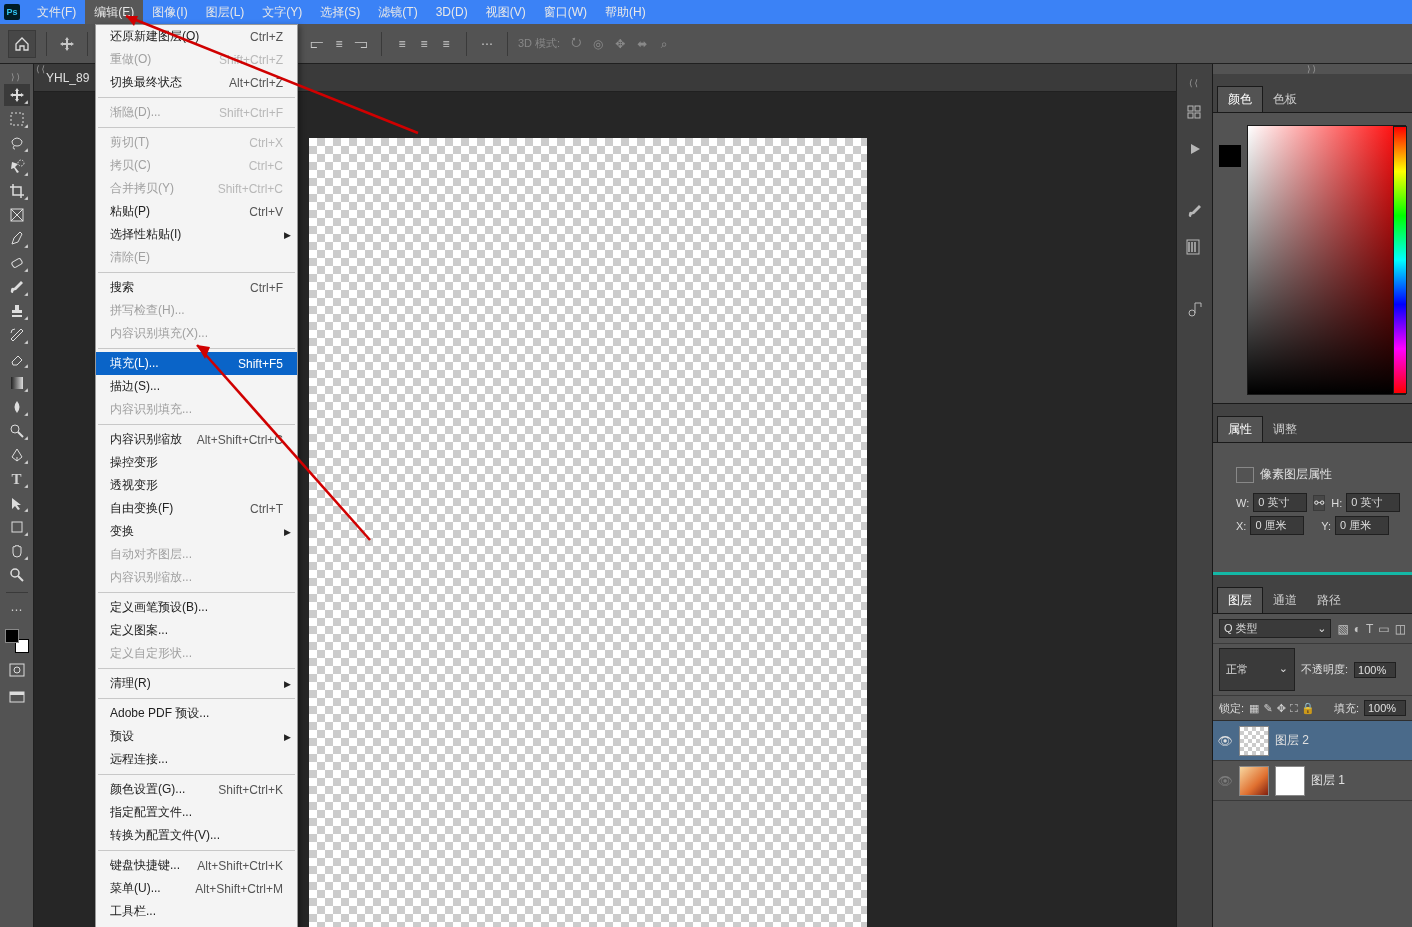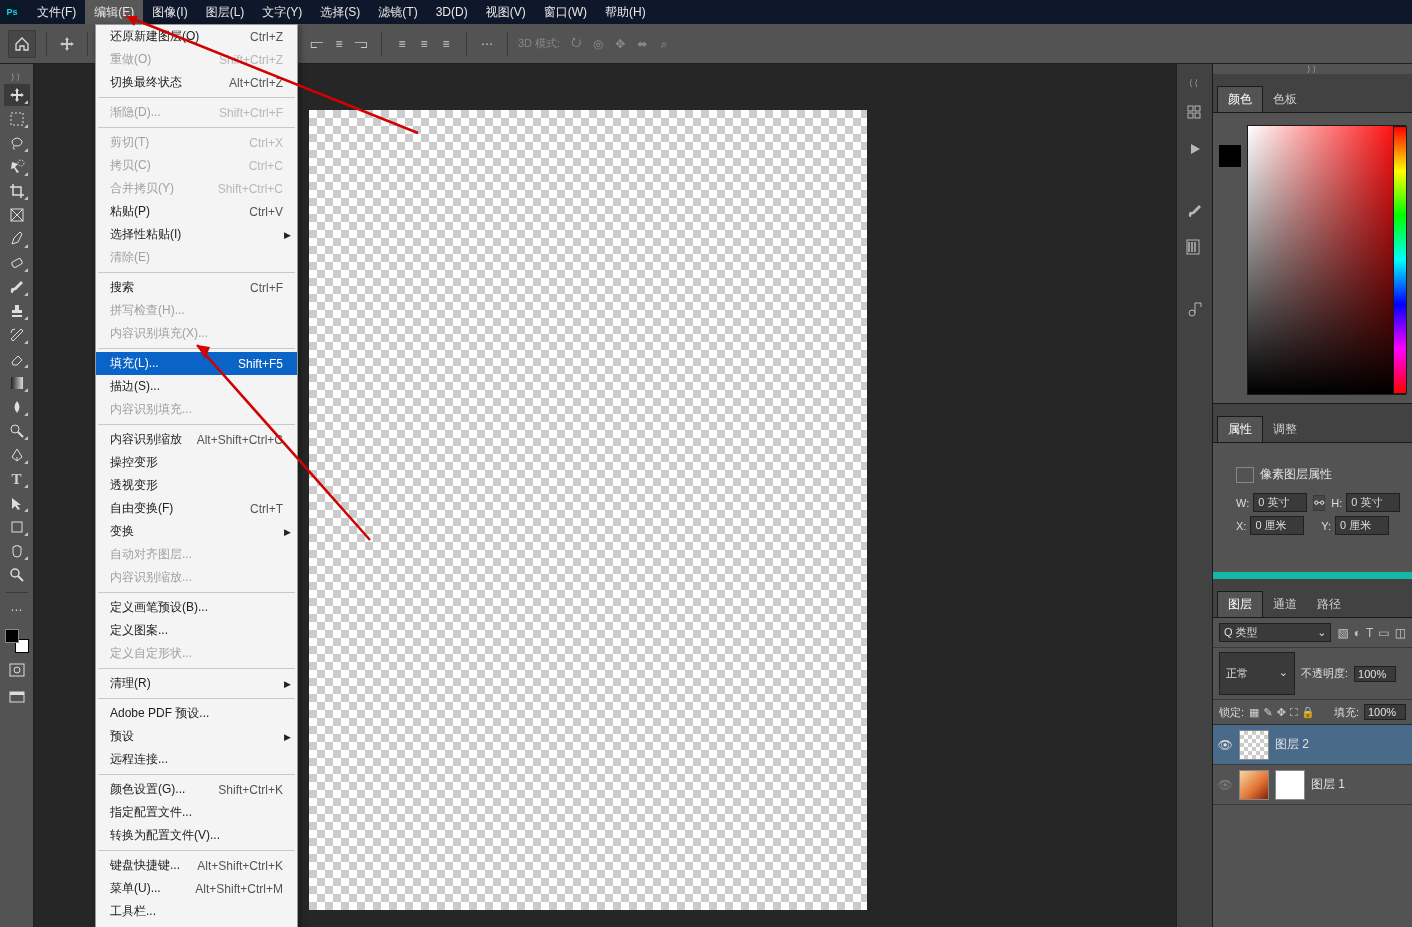--- a/index.html
+++ b/index.html
@@ -1,19 +1,19 @@
 <!DOCTYPE html>
 <html><head>
 <meta charset="utf-8">
 <style>
 * { margin: 0; padding: 0; box-sizing: border-box; font-family: "Microsoft YaHei", sans-serif; user-select: none; }
 body { background: #323232; color: #e0e0e0; width: 1412px; height: 927px; overflow: hidden; font-size: 12px; position: relative; }
 
 
-.menubar { height: 24px; background: #0f172a; display: flex; align-items: center; padding-left: 4px; position: relative; z-index: 1; }
+.menubar { height: 24px; background: #3b82f6; display: flex; align-items: center; padding-left: 4px; position: relative; z-index: 1; }
 .ps-logo { width: 16px; height: 16px; background: #001d26; border-radius: 2px; display: flex; align-items: center; justify-content: center; color: #31c5f0; font-size: 9px; font-weight: bold; margin-right: 8px; }
 .menu-item { padding: 4px 9px; font-size: 12px; color: #e8e8e8; cursor: default; }
 .menu-item.open { background: #585858; }
 
 
 .optbar { height: 40px; background: #535353; display: flex; align-items: center; padding: 0 8px; gap: 6px; border-bottom: 1px solid #202020; position: relative; z-index: 1; }
 .home-btn { width: 28px; height: 28px; background: #474747; border: 1px solid #3a3a3a; display: flex; align-items: center; justify-content: center; }
 .opt-sep { width: 1px; height: 24px; background: #3a3a3a; margin: 0 4px; }
 .opt-icon { width: 20px; height: 20px; display: flex; align-items: center; justify-content: center; opacity: .85; }
 .opt-group { display:flex; gap:2px; }
@@ -71,21 +71,21 @@
  background:linear-gradient(to bottom,#ff0000,#ffff00,#00ff00,#00ffff,#0000ff,#ff00ff,#ff0000);}
 
 .props-panel{ background:#535353; border-top:1px solid #1a1a1a; padding-bottom:10px;}
 .props-body{padding:23px;}
 .props-row{display:flex;align-items:center;gap:6px;margin-bottom:4px;}
 .props-icon{width:18px;height:16px;border:1px solid #888;display:inline-block;}
 .prop-field{display:flex;gap:4px;align-items:center;}
 .prop-inp{background:#3a3a3a;border:1px solid #202020;color:#ddd;padding:1px 4px;width:54px;font-size:11px;}
 .link-icn{width:18px;height:16px;display:flex;align-items:center;justify-content:center;border:1px solid #3a3a3a;background:#474747;}
 
-.layers-panel{flex:1;background:#535353;border-top:7px solid #14b8a6;display:flex;flex-direction:column;}
+.layers-panel{flex:1;background:#535353;border-top:3px solid #14b8a6;display:flex;flex-direction:column;}
 .layers-ctrl{padding:5px 6px;display:flex;align-items:center;gap:6px;border-bottom:1px solid #3a3a3a;}
 .kind-sel{flex:1;background:#3a3a3a;border:1px solid #202020;color:#ddd;font-size:11px;padding:1px 4px;display:flex;align-items:center;justify-content:space-between;}
 .kind-icons{display:flex;gap:5px;}
 .kind-icons span{opacity:.8;}
 .layers-ctrl2{padding:4px 6px;display:flex;align-items:center;gap:6px;border-bottom:1px solid #3a3a3a;}
 .blend-sel{background:#3a3a3a;border:1px solid #202020;color:#ddd;font-size:11px;padding:13px 6px;width:76px;display:flex;justify-content:space-between;}
 .lbl{font-size:11px;color:#ddd;}
 .pct{background:#3a3a3a;border:1px solid #202020;padding:1px 3px;font-size:11px;width:42px;}
 .lock-row{padding:4px 6px;display:flex;align-items:center;gap:5px;border-bottom:1px solid #2e2e2e;font-size:11px;}
 .lock-icons{display:flex;gap:4px;}
@@ -330,20 +330,23 @@
     <div class="tool-extra">
         <svg width="16" height="14">
           <rect x="1" y="1" width="14" height="10" fill="none" stroke="#ddd"></rect>
           <rect x="1" y="1" width="14" height="3" fill="#ddd"></rect>
         </svg>
       </div>
   </div>
 
   <div class="docarea">
     <div class="collapse-handle" style="position:absolute;left:2px;top:0">⟨⟨</div>
+    <div class="tabbar">
+      <div class="doc-tab">YHL_89</div>
+    </div>
     <div class="viewport">
       <div class="canvas-checker"></div>
     </div>
   </div>
 
   <div class="panelstrip">
     <div class="collapse-handle">⟨⟨</div>
     <div class="pstrip-icon">
         <svg width="18" height="18">
           <rect x="2" y="2" width="5" height="5" fill="none" stroke="#ccc"></rect>

